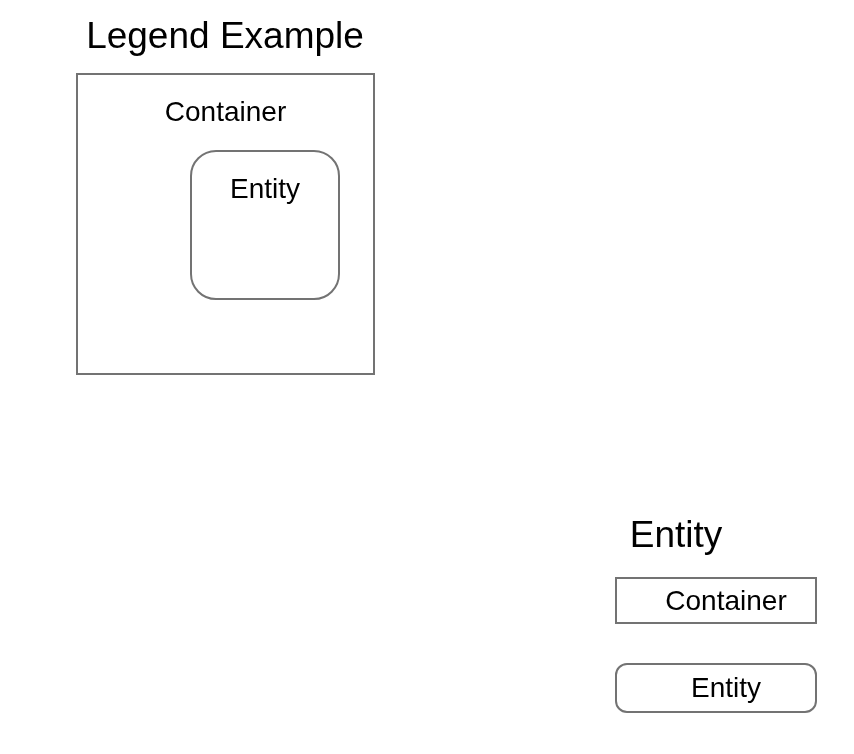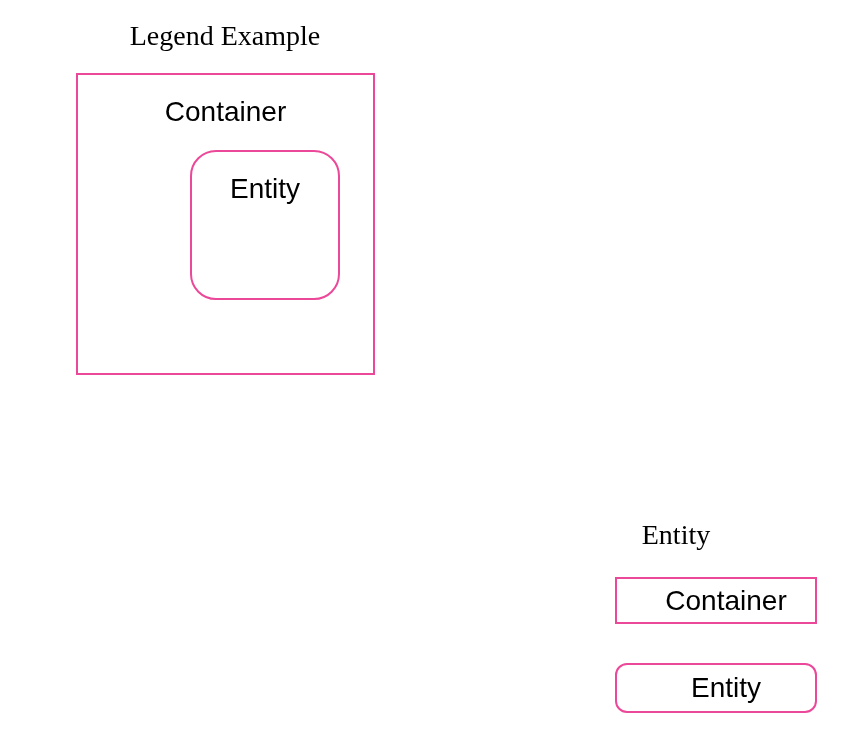--- a/index.html
+++ b/index.html
@@ -10,29 +10,28 @@
     position: relative;
     width: 854px;
     height: 754px;
     background: #ffffff;
     overflow: hidden;
     font-family: "Liberation Sans", sans-serif;
     color: #000000;
   }
   .abs { position: absolute; }
   .diagram-title {
-    font-size: 28px;
+    font-size: 37px;
     line-height: 32px;
     text-align: center;
     white-space: nowrap;
-    font-family: Liberation Serif, serif;
   }
   .shape {
     box-sizing: border-box;
-    border: 2px solid #ec4899;
+    border: 2px solid #737373;
     background: #ffffff;
     padding-left: 20px;
   }
   .shape-label {
     font-size: 28px;
     line-height: 32px;
     text-align: center;
     white-space: nowrap;
   }
   .center-flex {

